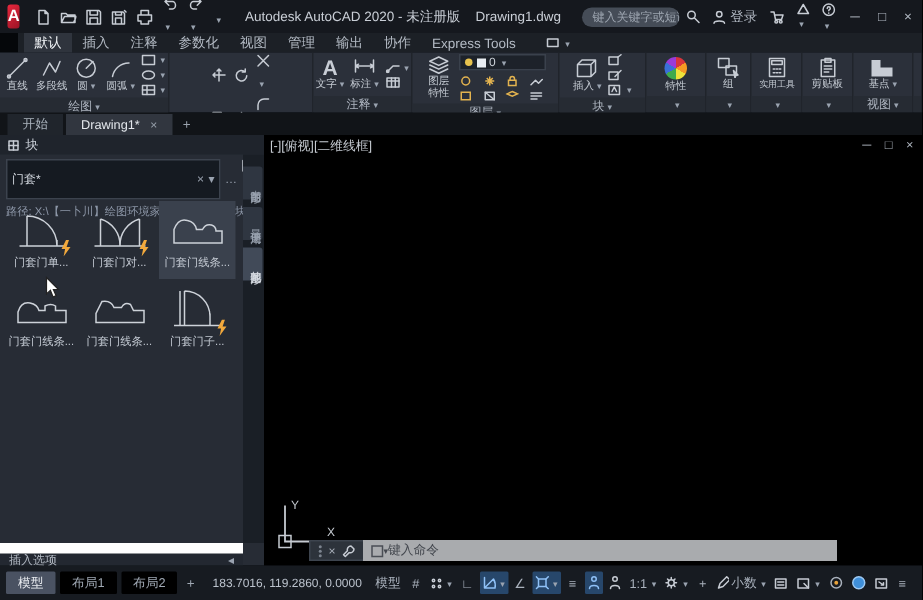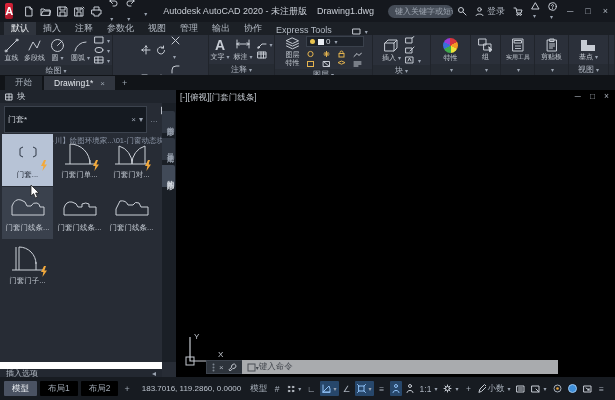--- a/index.html
+++ b/index.html
@@ -18,22 +18,22 @@
         color:#fff;font-weight:bold;font-size:11px;display:flex;align-items:center;justify-content:center}
   .qat{display:flex;align-items:center;gap:6px;margin-left:6px}
   .tb-title{font-size:9px;color:#c9ced6;margin-left:12px}
   .tb-doc{font-size:9px;color:#c9ced6;margin-left:6px}
   .tb-search{width:118px;height:13px;background:#454c57;border-radius:7px;margin-left:10px;
              display:flex;align-items:center;padding:0 7px;font-size:8px;color:#9ea6b1;overflow:hidden}
   .tb-right{margin-left:auto;display:flex;align-items:center;gap:8px;font-size:9px;color:#aeb5bf}
   .winbtn{font-size:9px;color:#aeb5bf;padding:0 2px}
 
   
-  .rtabs{position:absolute;top:22px;left:0;right:0;height:13px;background:#1c2026;
-         display:flex;align-items:flex-end;padding-left:4px;font-size:9px;color:#b4bbc5}
+  .rtabs{position:absolute;top:22px;left:12px;right:0;height:13px;background:#1c2026;
+         display:flex;align-items:center;padding-left:4px;font-size:9px;color:#b4bbc5}
   .rtab{padding:0 7px;display:flex;align-items:center}
   .rtab.active{background:#2f343d;color:#eef1f4}
   .rtab-toggle{margin-left:6px;display:flex;align-items:center;gap:2px}
 
   
   .ribbon{position:absolute;top:35px;left:0;right:0;height:40px;background:#2b303a;display:flex}
   .panel{border-right:1px solid #20242b;display:flex;flex-direction:column}
   .pbody{flex:1;display:flex;align-items:center;justify-content:center;padding:1px 2px;gap:2px}
   .plabel{height:11px;line-height:11px;text-align:center;font-size:8px;color:#aeb5c0;background:#262b33}
   .bigtool{display:flex;flex-direction:column;align-items:center;justify-content:center;
@@ -561,31 +561,20 @@
             <path d="M2 6l2.5-2.5L6 5l1.5-1.5L9 5"></path>
             <circle cx="3.5" cy="3" r=".7"></circle>
           </svg>
         </span>
     </div>
 
     <div class="pal-path">路径: X:\【一卜川】绘图环境家...\01-门窗动态块.dwg</div>
 
     <div class="pal-grid">
 
-      <div class="tile selected">
-        <svg class="th" viewBox="0 0 44 34">
-            <path d="M17 11l-3 1.5v7l3 1.5 M27 11l3 1.5v7l-3 1.5"></path>
-          </svg>
-        <span class="bolt">
-            <svg width="8" height="11">
-              <polygon points="4,0 1,6 3.4,6 2.4,11 7,4.6 4.4,4.6 6,0" fill="#f2a93c"></polygon>
-            </svg>
-          </span>
-        <div class="tlabel">门套...</div>
-      </div>
 
       <div class="tile">
         <svg class="th" viewBox="0 0 44 34">
             <path d="M12 28V8 M12 8a20 20 0 0 1 20 20 M7 28h30 M32 24v4"></path>
           </svg>
         <span class="bolt">
             <svg width="8" height="11">
               <polygon points="4,0 1,6 3.4,6 2.4,11 7,4.6 4.4,4.6 6,0" fill="#f2a93c"></polygon>
             </svg>
           </span>
@@ -651,21 +640,21 @@
     </div>
 
     <div class="cursor">
       <svg width="11" height="15">
           <path d="M1 1v11l2.6-2.4L5.4 14l2-0.9-1.8-4.1H9z" fill="#fff" stroke="#222" stroke-width="0.8"></path>
         </svg>
     </div>
   </div>
 
   <div class="canvas">
-    <div class="vp-label">[-][俯视][门套门线条]</div>
+    <div class="vp-label">[-][俯视][二维线框]</div>
     <div class="win-ctrl">
       <span>─</span>
       <span>□</span>
       <span>×</span>
     </div>
 
     <div class="ucs">
       <svg width="48" height="40">
         <path d="M12 8v24h28" stroke="#c5cad1" stroke-width="1.2" fill="none"></path>
         <rect x="8" y="28" width="8" height="8" stroke="#c5cad1" fill="none"></rect>

